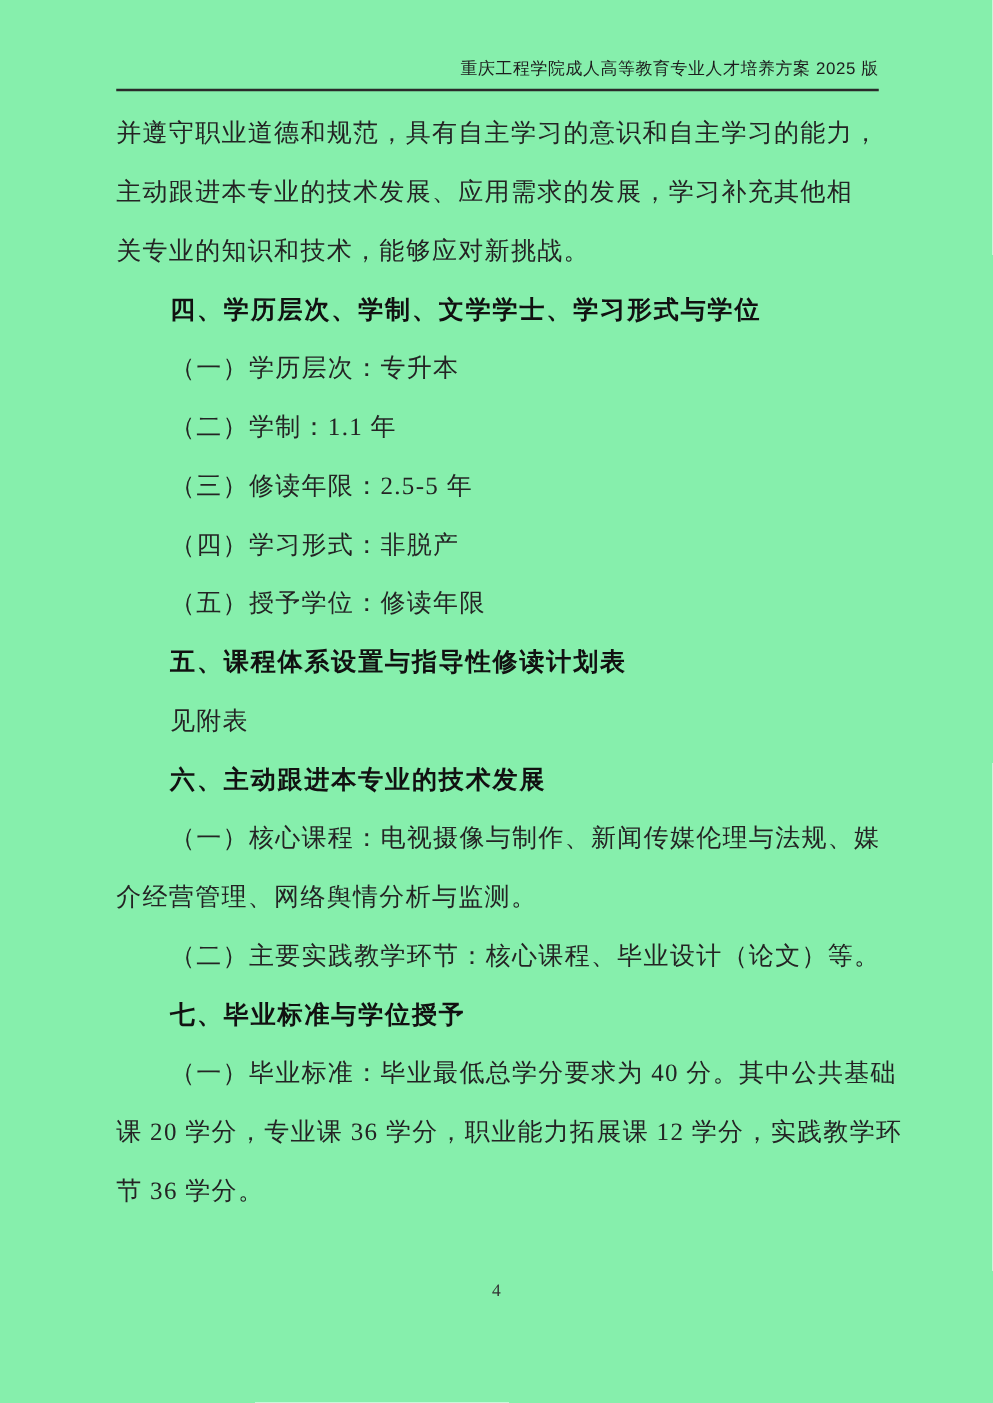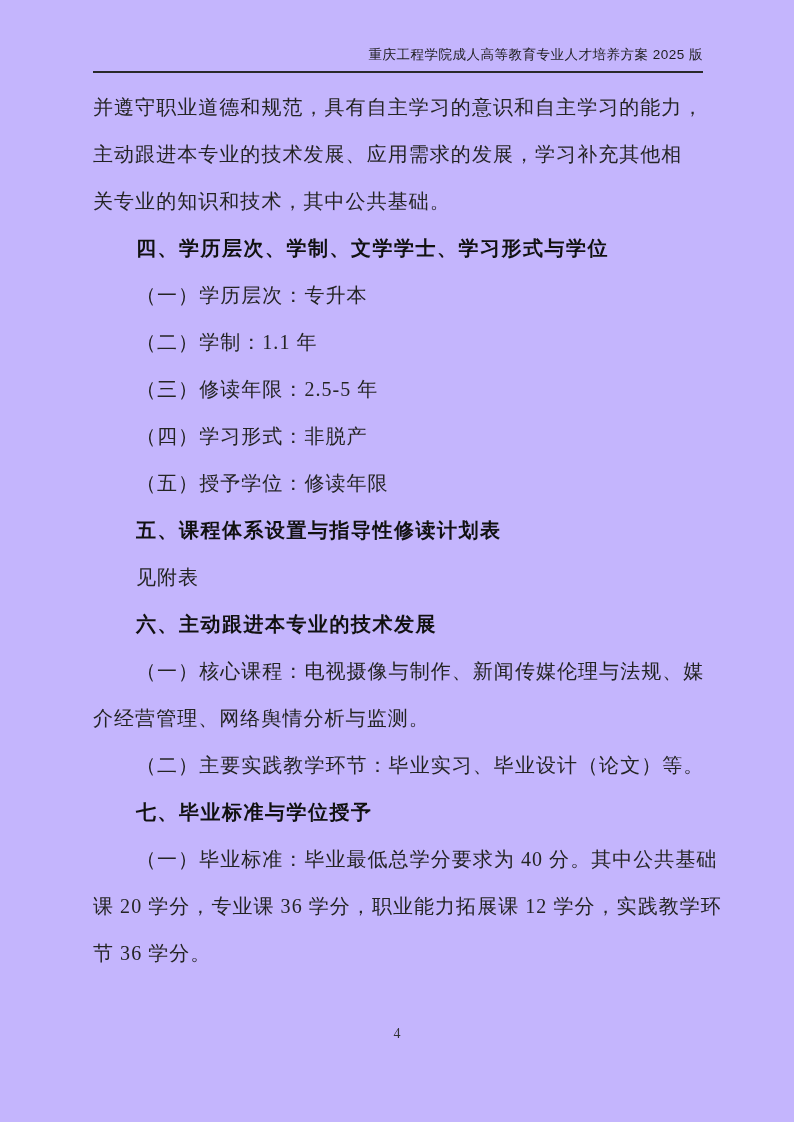--- a/index.html
+++ b/index.html
@@ -4,21 +4,21 @@
 <style>
   html, body {
     margin: 0;
     padding: 0;
     background: #ffffff;
   }
   .page {
     position: relative;
     width: 794px;
     height: 1122px;
-    background: #c4b5fd;
+    background: #86efac;
     overflow: hidden;
     font-family: "Liberation Serif", "DejaVu Serif", serif;
     color: #1f1f1f;
   }
   
   .page-header {
     position: absolute;
     left: 93px;
     width: 610px;
     top: 46px;
@@ -71,36 +71,36 @@
 <div class="page">
 
   <div class="page-header">
     <span>重庆工程学院成人高等教育专业人才培养方案 2025 版</span>
   </div>
 
   <div class="content">
 
     <div class="line">并遵守职业道德和规范，具有自主学习的意识和自主学习的能力，</div>
     <div class="line">主动跟进本专业的技术发展、应用需求的发展，学习补充其他相</div>
-    <div class="line">关专业的知识和技术，其中公共基础。</div>
+    <div class="line">关专业的知识和技术，能够应对新挑战。</div>
 
     <div class="line heading indent">四、学历层次、学制、文学学士、学习形式与学位</div>
     <div class="line indent">（一）学历层次：专升本</div>
     <div class="line indent">（二）学制：1.1 年</div>
     <div class="line indent">（三）修读年限：2.5-5 年</div>
     <div class="line indent">（四）学习形式：非脱产</div>
     <div class="line indent">（五）授予学位：修读年限</div>
 
     <div class="line heading indent">五、课程体系设置与指导性修读计划表</div>
     <div class="line indent">见附表</div>
 
     <div class="line heading indent">六、主动跟进本专业的技术发展</div>
     <div class="line indent">（一）核心课程：电视摄像与制作、新闻传媒伦理与法规、媒</div>
     <div class="line">介经营管理、网络舆情分析与监测。</div>
-    <div class="line indent">（二）主要实践教学环节：毕业实习、毕业设计（论文）等。</div>
+    <div class="line indent">（二）主要实践教学环节：核心课程、毕业设计（论文）等。</div>
 
     <div class="line heading indent">七、毕业标准与学位授予</div>
     <div class="line indent">（一）毕业标准：毕业最低总学分要求为 40 分。其中公共基础</div>
     <div class="line">课 20 学分，专业课 36 学分，职业能力拓展课 12 学分，实践教学环</div>
     <div class="line">节 36 学分。</div>
 
   </div>
 
   <div class="page-footer">
     <span>4</span>

